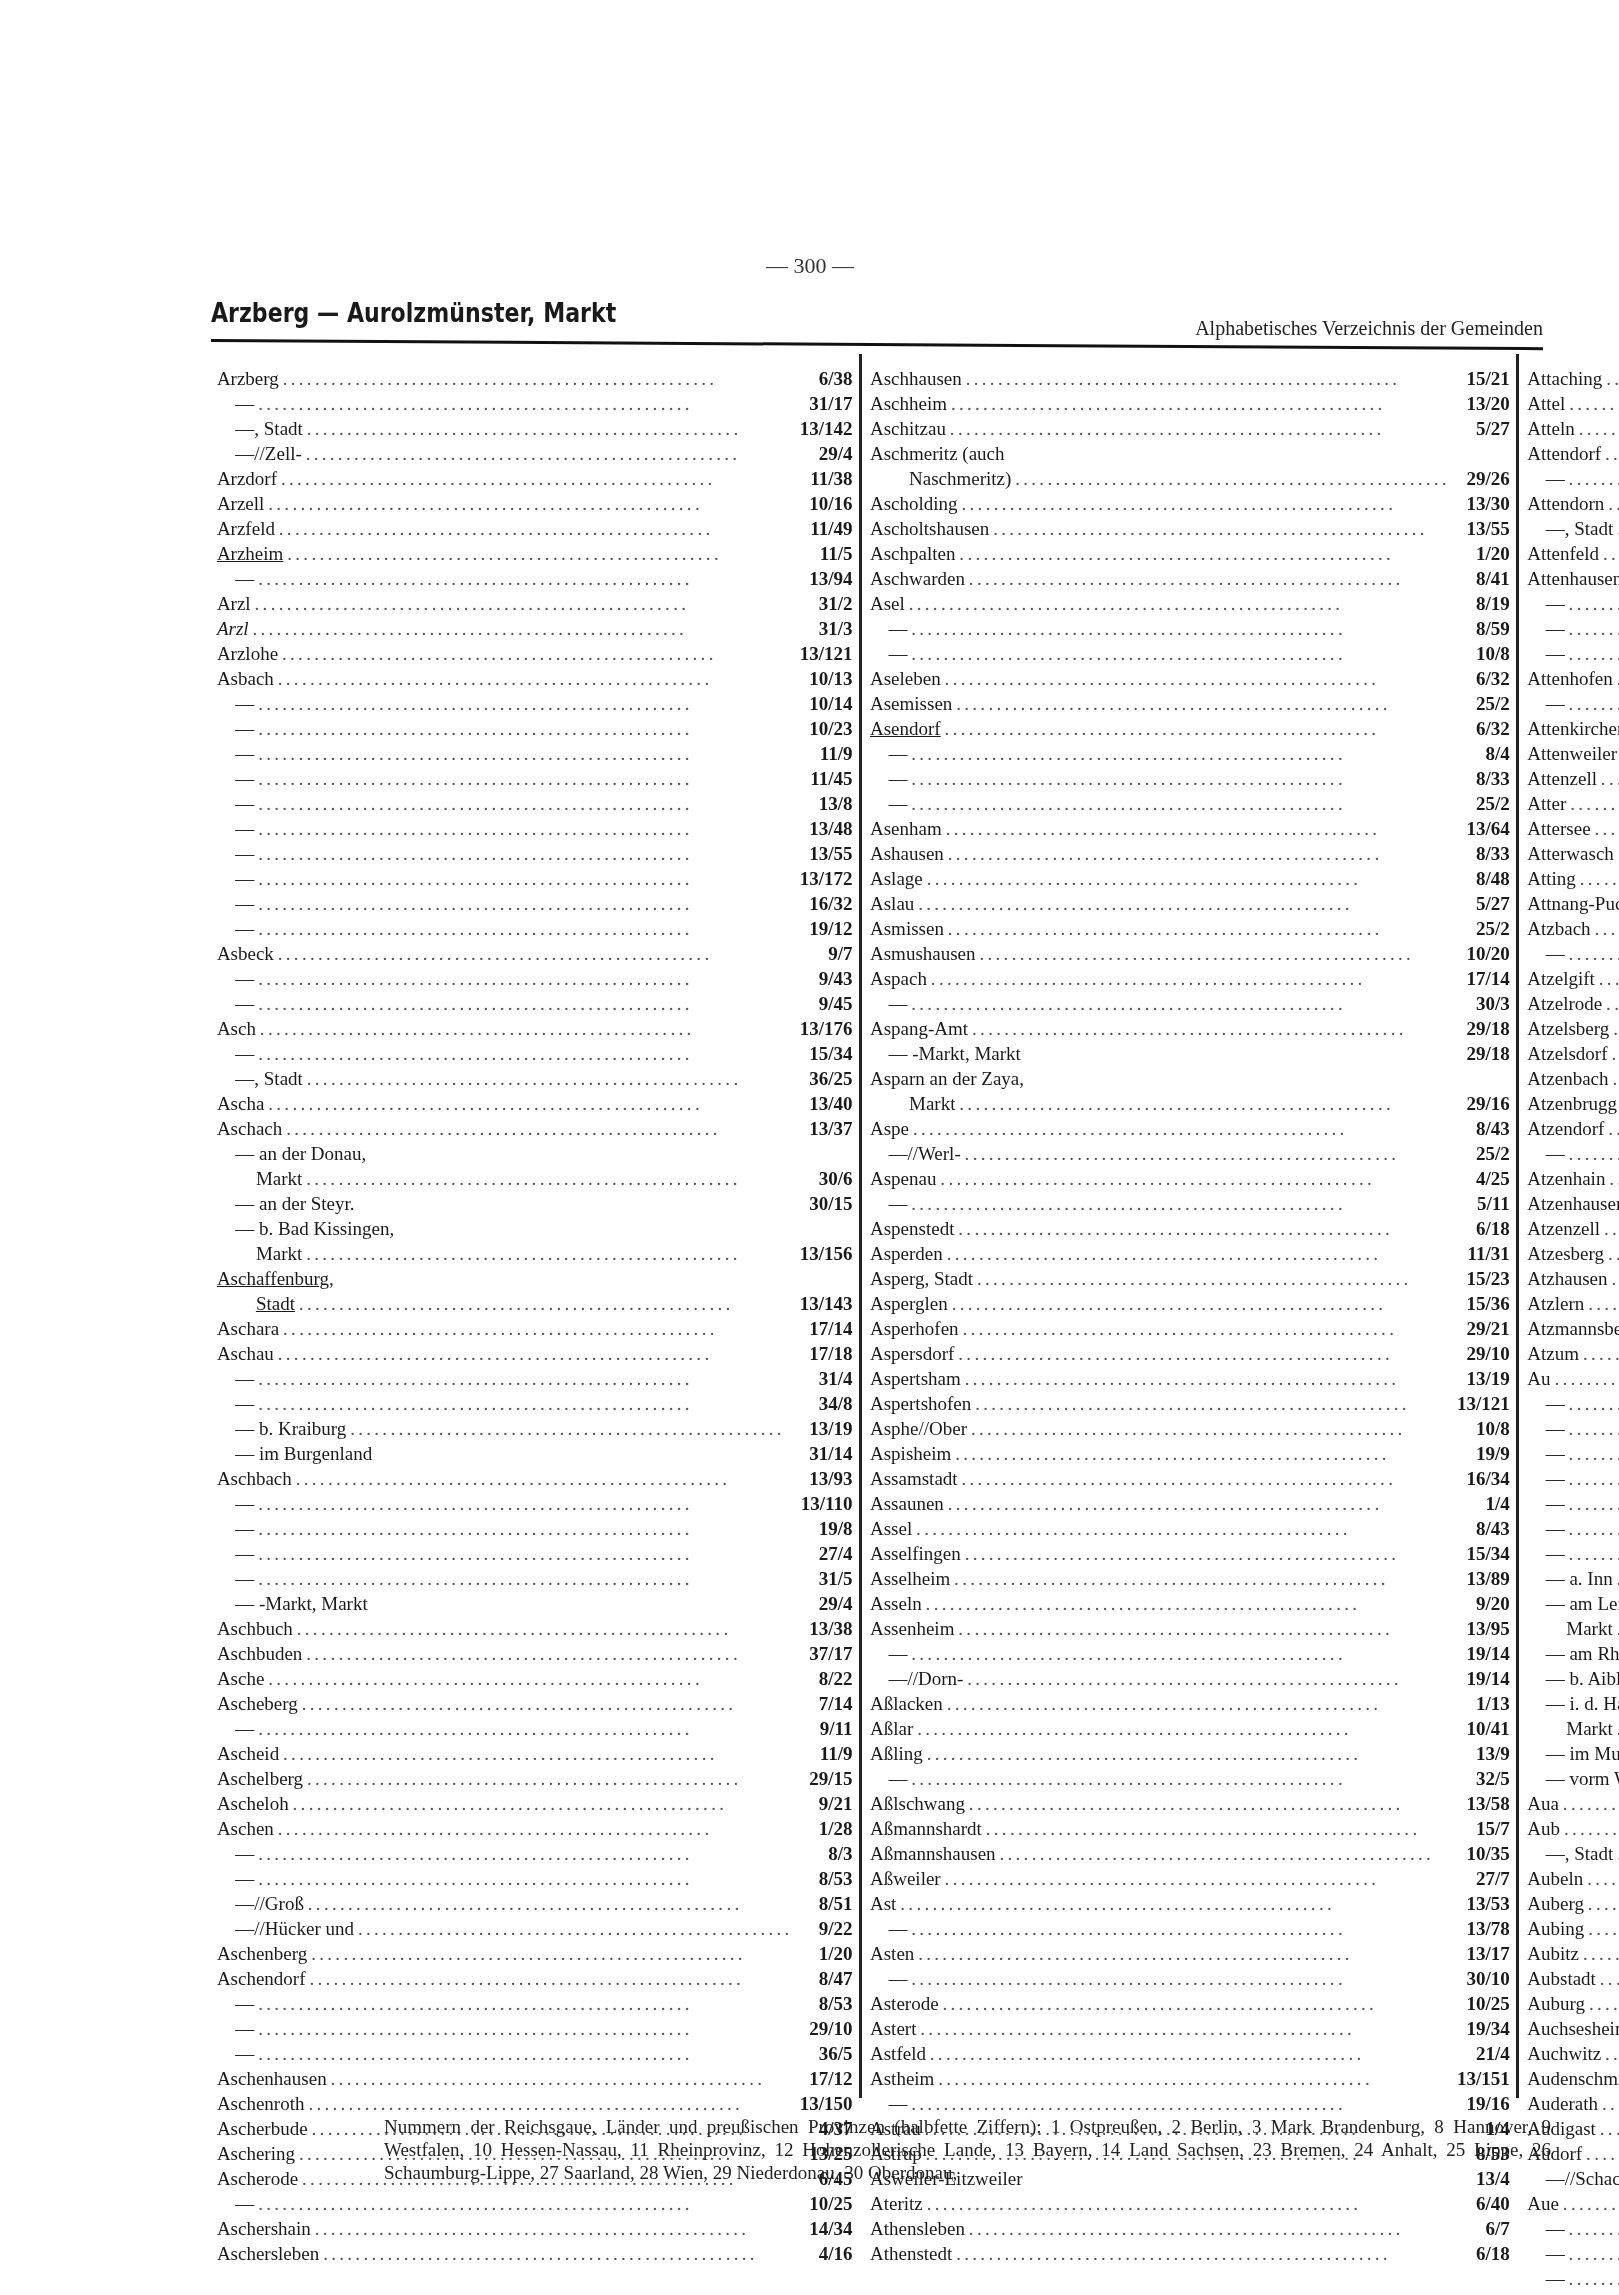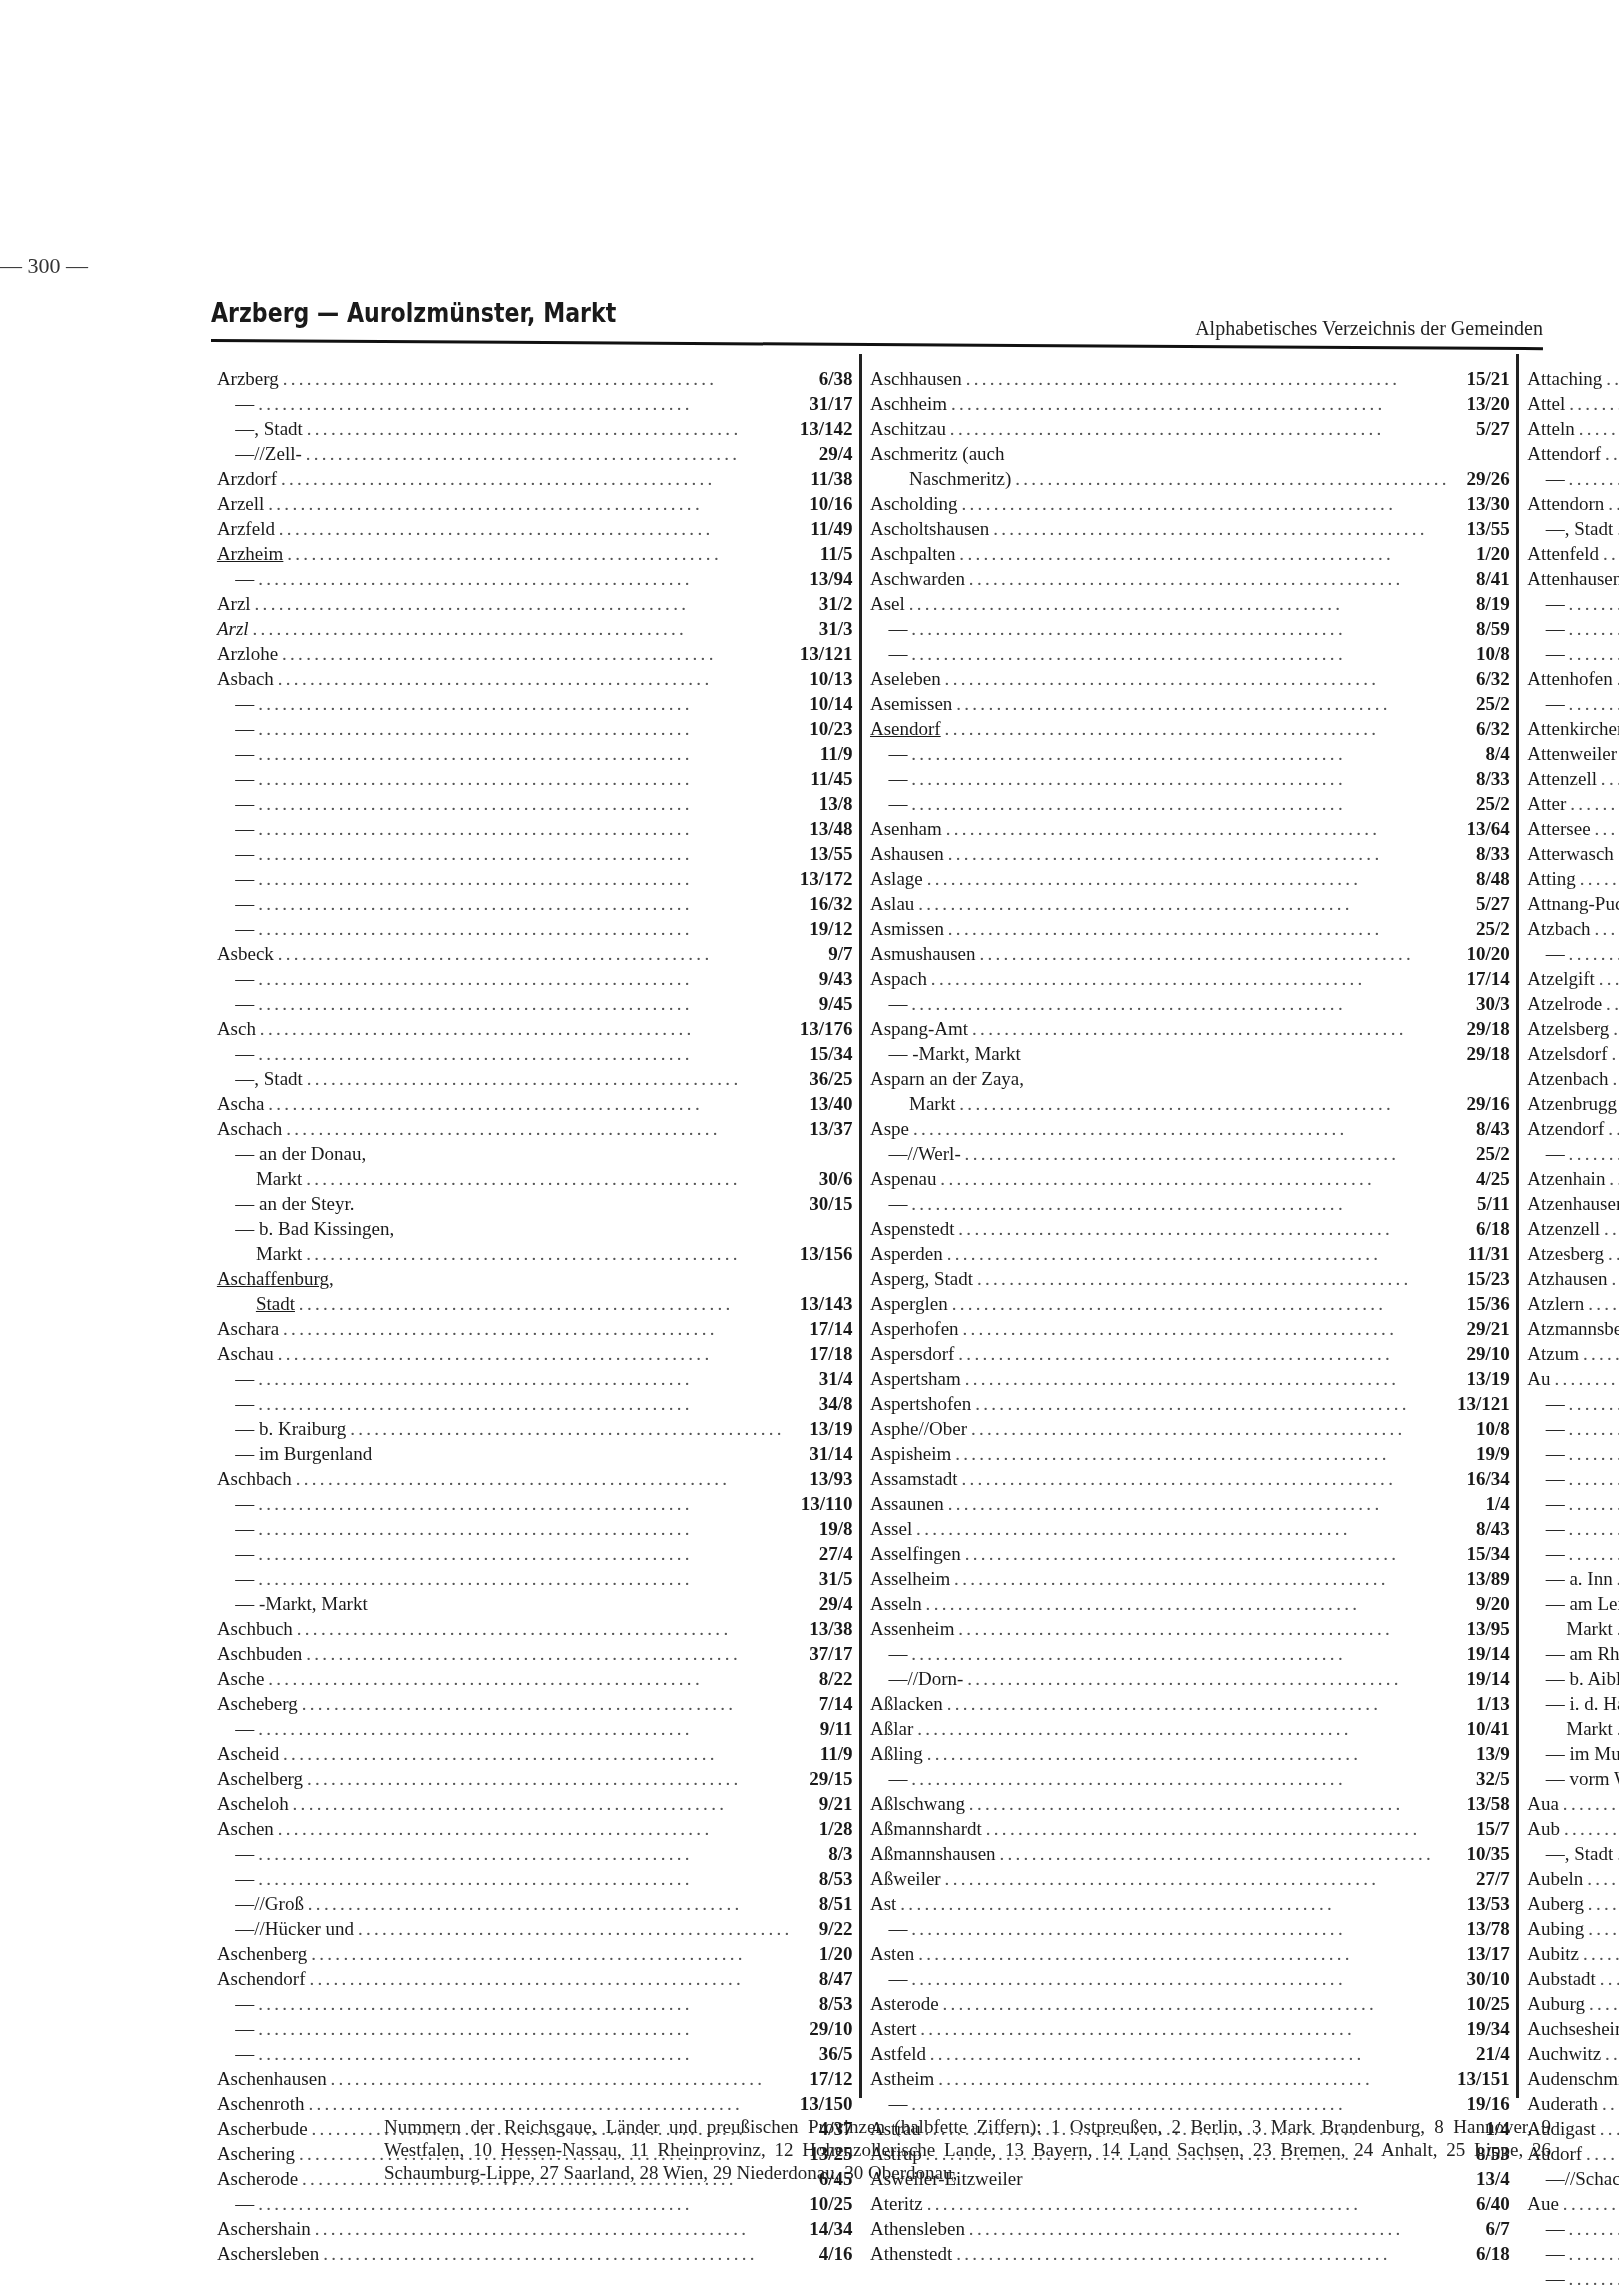--- a/index.html
+++ b/index.html
@@ -1,21 +1,21 @@
 <!DOCTYPE html>
 <html style="font-size:10.5px"><head>
 <meta charset="utf-8">
 <style>
   html, body { margin: 0; padding: 0; background: #ffffff; }
   body {
     width: 1620px; height: 2295px; position: relative; overflow: hidden;
     font-family: "Liberation Serif", "DejaVu Serif", serif; color: #1a1a1a;
   }
   .page-number {
-    position: absolute; top: 253px; left: 0; width: 1620px; 
+    position: absolute; top: 253px; left: 0; width: 1620px; text-align: center;
     font-size: 22px; color: #333;
   }
   .header-left {
     position: absolute; top: 298px; left: 211px;
     font-family: "DejaVu Sans", "Liberation Sans", sans-serif;
     font-size: 26px; font-weight: bold; transform: scaleX(0.85); transform-origin: left;
   }
   .header-right {
     position: absolute; top: 317px; right: 77px; font-size: 20px; color: #222;
   }

